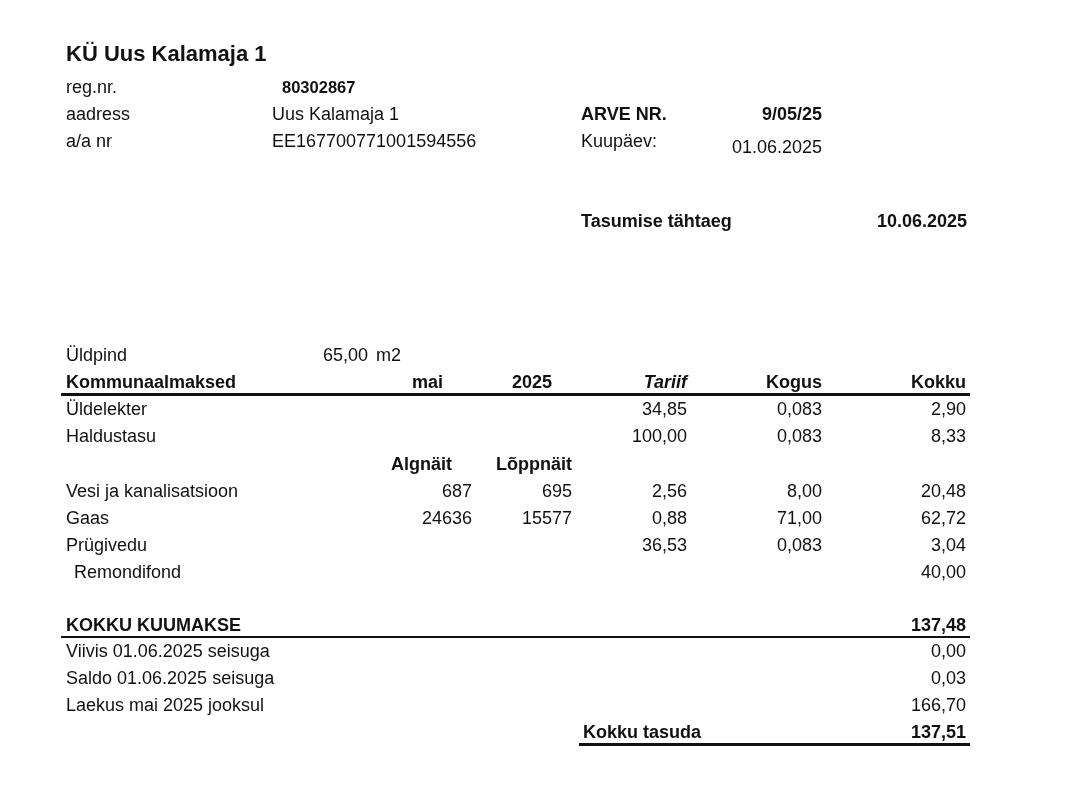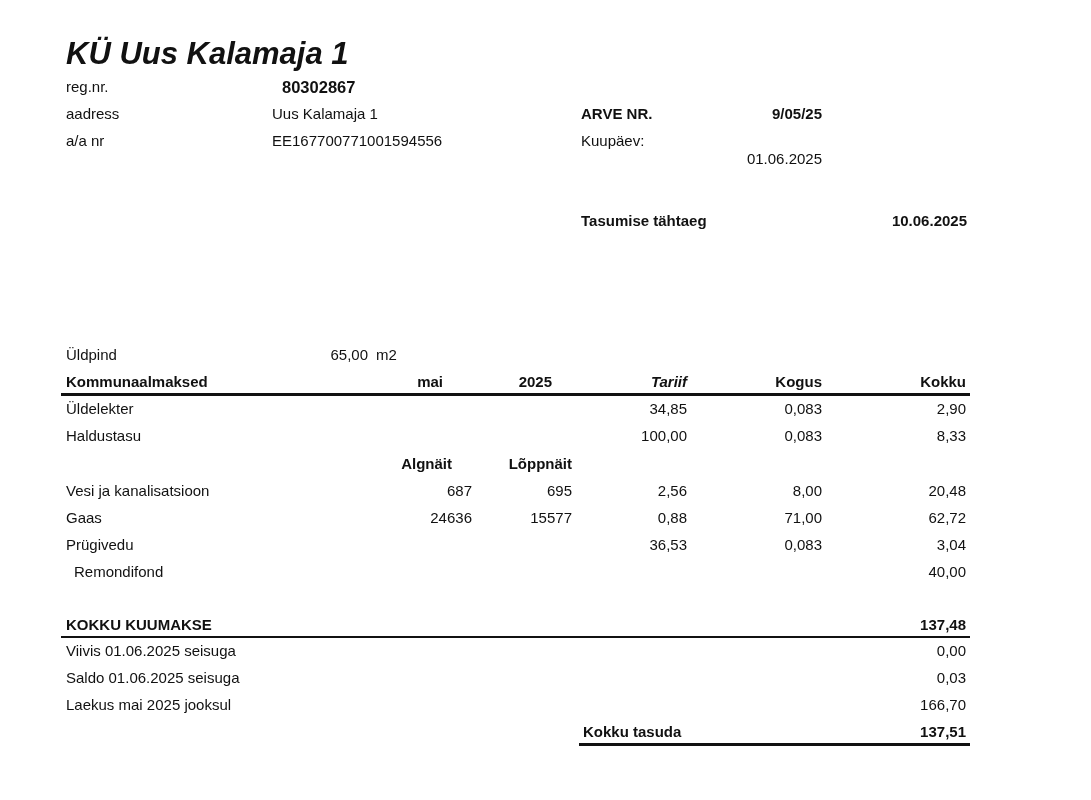--- a/index.html
+++ b/index.html
@@ -11,22 +11,22 @@
       width: 1091px;
       height: 800px;
       position: relative;
       overflow: hidden;
       font-family: "Liberation Sans", sans-serif;
       color: #111111;
     }
     .abs { position: absolute; white-space: nowrap; }
     .b { font-weight: bold; }
     .r { text-align: right; }
-    .t18 { font-size: 15px; line-height: 22px; }
-    .title { font-size: 31px; font-weight: bold; line-height: 32px; font-style: italic; }
+    .t18 { font-size: 18px; line-height: 22px; }
+    .title { font-size: 22px; font-weight: bold; line-height: 32px; }
     .regnum { font-size: 16.5px; font-weight: bold; }
     .rule {
       position: absolute;
       background: #111111;
     }
   </style>
 </head>
 <body>
 
 <div class="abs title" style="left:66px; top:38px;">KÜ Uus Kalamaja 1</div>
@@ -37,21 +37,21 @@
 <div class="abs t18" style="left:66px; top:103px;">aadress</div>
 <div class="abs t18" style="left:272px; top:103px;">Uus Kalamaja 1</div>
 
 <div class="abs t18" style="left:66px; top:130px;">a/a nr</div>
 <div class="abs t18" style="left:272px; top:130px;">EE167700771001594556</div>
 
 <div class="abs t18 b" style="left:581px; top:103px;">ARVE NR.</div>
 <div class="abs t18 b r" style="left:700px; width:122px; top:103px;">9/05/25</div>
 
 <div class="abs t18" style="left:581px; top:130px;">Kuupäev:</div>
-<div class="abs t18 r" style="left:700px; width:122px; top:148px;">01.06.2025</div>
+<div class="abs t18 r" style="left:700px; width:122px; top:136px;">01.06.2025</div>
 
 <div class="abs t18 b" style="left:581px; top:210px;">Tasumise tähtaeg</div>
 <div class="abs t18 b r" style="left:820px; width:147px; top:210px;">10.06.2025</div>
 
 <div class="abs t18" style="left:66px; top:344px;">Üldpind</div>
 <div class="abs t18 r" style="left:290px; width:78px; top:344px;">65,00</div>
 <div class="abs t18" style="left:376px; top:344px;">m2</div>
 
 <div class="abs t18 b" style="left:66px; top:371px;">Kommunaalmaksed</div>
 <div class="abs t18 b r" style="left:380px; width:63px; top:371px;">mai</div>

